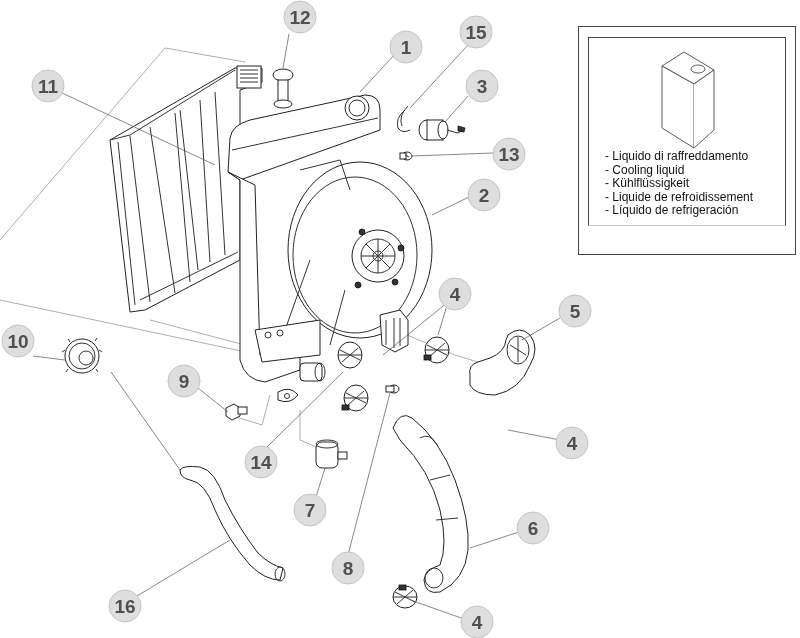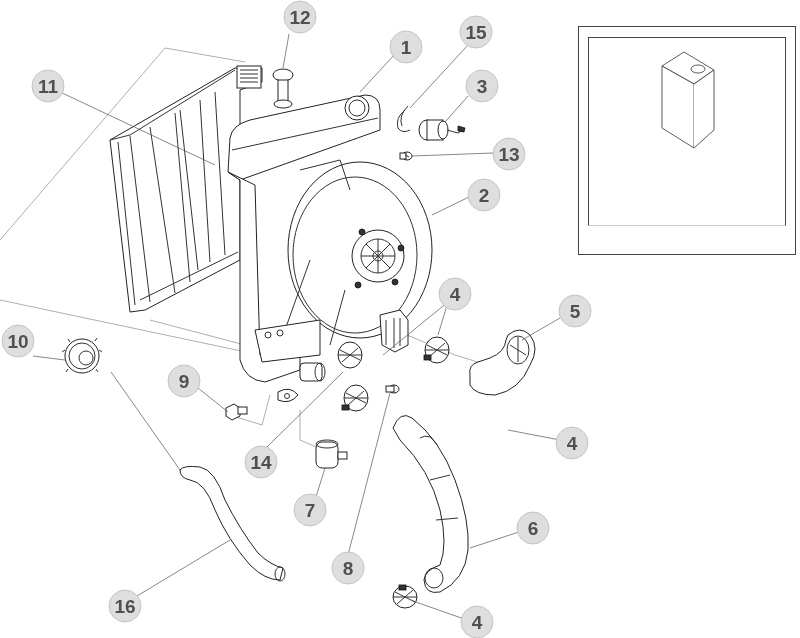--- a/index.html
+++ b/index.html
@@ -258,14 +258,21 @@
 </svg>
 
 <div class="legend-outer">
   <div class="legend-inner">
     <svg class="can-icon" width="58" height="100" viewBox="0 0 58 100">
       <path d="M2 16 L24 2 L54 20 L34 34 Z" fill="#fff" stroke="#333" stroke-width="0.8"></path>
       <ellipse cx="38" cy="19" rx="7" ry="4" fill="#fff" stroke="#333" stroke-width="0.8"></ellipse>
       <path d="M2 16 L2 78 L34 98 L34 34 Z" fill="#fff" stroke="#333" stroke-width="0.8"></path>
       <path d="M34 34 L54 20 L54 80 L34 98" fill="#fff" stroke="#333" stroke-width="0.8"></path>
     </svg>
+    <ul class="legend-list">
+      <li>- Liquido di raffreddamento</li>
+      <li>- Cooling liquid</li>
+      <li>- Kühlflüssigkeit</li>
+      <li>- Liquide de refroidissement</li>
+      <li>- Líquido de refrigeración</li>
+    </ul>
   </div>
 </div>
 
 </body></html>

